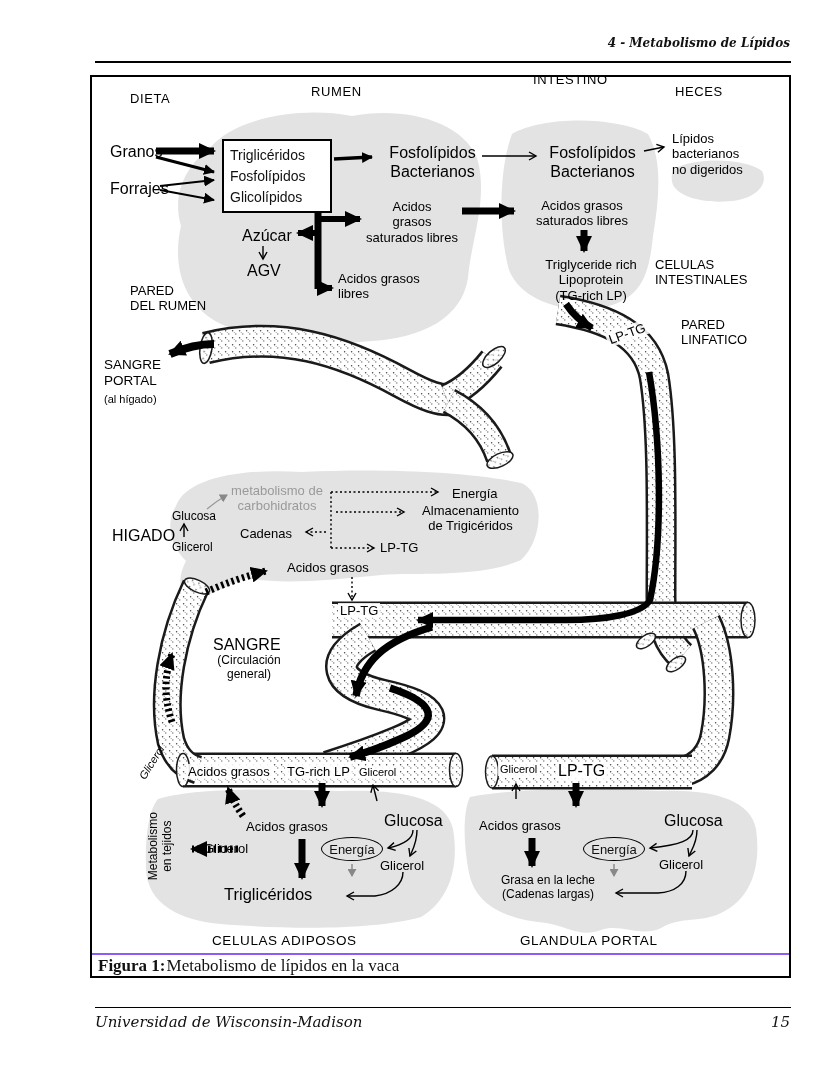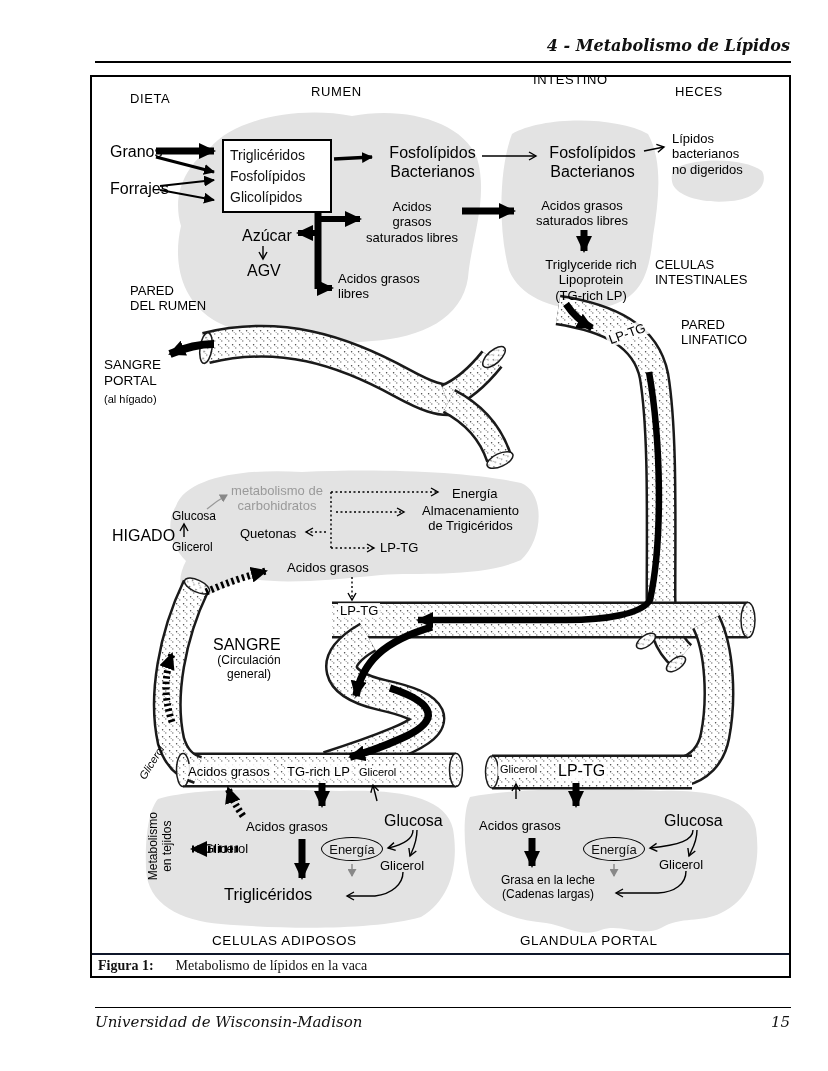--- a/index.html
+++ b/index.html
@@ -2,33 +2,33 @@
 <html><head>
 <meta charset="utf-8">
 <style>
   *{margin:0;padding:0;box-sizing:border-box}
   html,body{background:#fff}
   .page{position:relative;width:828px;height:1071px;background:#fff;
         font-family:"Liberation Sans",sans-serif;color:#111;overflow:hidden}
 
   
   .hdr-title{position:absolute;top:36px;right:38px;font-family:"DejaVu Serif",serif;
-             font-style:italic;font-weight:bold;font-size:16px}
+             font-style:italic;font-weight:bold;font-size:12px}
   .hdr-rule{position:absolute;left:95px;right:37px;top:61px;border-top:2px solid #000}
   .ftr-rule{position:absolute;left:95px;right:37px;top:1007px;border-top:1.6px solid #000}
   .ftr-left{position:absolute;left:95px;top:1013px;font-family:"DejaVu Serif",serif;
             font-style:italic;font-size:15px}
   .ftr-right{position:absolute;right:38px;top:1013px;font-family:"DejaVu Serif",serif;
              font-style:italic;font-size:15px}
 
   
   .figure-frame{position:absolute;left:90px;top:75px;width:701px;height:903px;border:2px solid #000}
-  .caption{position:absolute;left:0;right:0;bottom:0;height:23px;border-top:2px solid #0f172a;
-           font-family:"Liberation Serif",serif;font-size:14px;display:flex;align-items:center;
-           padding-left:6px;gap:22px;background:#fff}
+  .caption{position:absolute;left:0;right:0;bottom:0;height:23px;border-top:2px solid #8b5cf6;
+           font-family:"Liberation Serif",serif;font-size:17px;display:flex;align-items:center;
+           padding-left:6px;gap:1px;background:#fff}
   .caption .cap-label{font-weight:bold}
 
   
   svg.diagram{position:absolute;left:0;top:0;width:828px;height:1071px}
 
   
   .lbl{position:absolute;font-size:13px;line-height:1.18;white-space:pre-line;color:#000}
   .c{text-align:center}
   .f14{font-size:16px}.f12{font-size:12px}.f11{font-size:11px}.f16{font-size:16.5px}
   .sp{font-size:13px;letter-spacing:.6px}
@@ -250,21 +250,21 @@
 PORTAL</div>
   <div class="lbl f11" style="left:104px;top:393px">(al hígado)</div>
 
   <div class="lbl gray c" style="left:222px;top:483px;width:110px">metabolismo de
 carbohidratos</div>
   <div class="lbl" style="left:452px;top:486px">Energía</div>
   <div class="lbl c" style="left:408px;top:503px;width:125px">Almacenamiento
 de Trigicéridos</div>
   <div class="lbl f12" style="left:172px;top:509px">Glucosa</div>
   <div class="lbl f14" style="left:112px;top:527px">HIGADO</div>
-  <div class="lbl" style="left:240px;top:526px">Quetonas</div>
+  <div class="lbl" style="left:240px;top:526px">Cadenas</div>
   <div class="lbl f12" style="left:172px;top:540px">Glicerol</div>
   <div class="lbl" style="left:380px;top:540px">LP-TG</div>
   <div class="lbl" style="left:287px;top:560px">Acidos grasos</div>
 
   <div class="lbl iv" style="left:338px;top:603px">LP-TG</div>
   <div class="lbl f14" style="left:213px;top:636px">SANGRE</div>
   <div class="lbl f12 c" style="left:206px;top:653px;width:86px">(Circulación
 general)</div>
   <div class="lbl f11 rot-glic" style="left:142px;top:772px">Glicerol</div>
 

